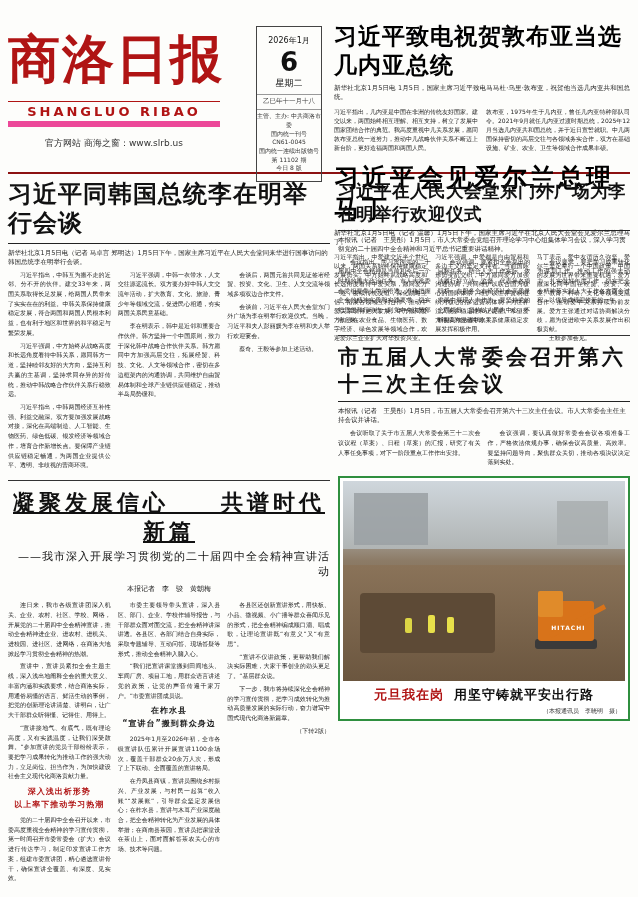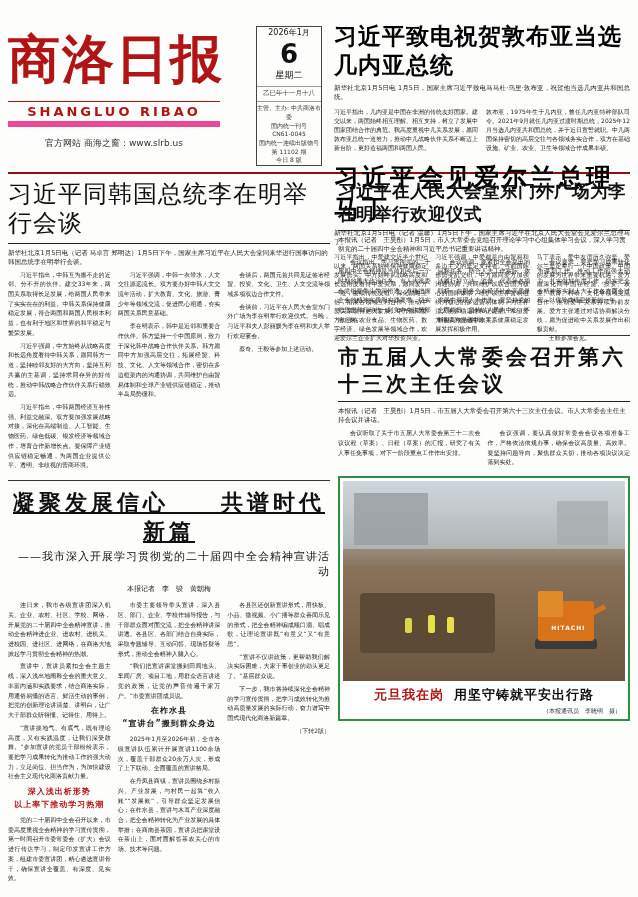--- a/index.html
+++ b/index.html
@@ -22,21 +22,21 @@
   }
   .logo-pinyin{
     margin-top:14px;color:#b01414;font-size:13px;letter-spacing:3px;
     border-top:1px solid #b01414;border-bottom:6px solid #ec4899;
     padding:2px 0;text-align:center;width:212px;font-weight:bold;
   }
   .logo-site{margin-top:10px;font-size:9px;color:#333;text-align:center;width:212px;}
 
   .datebox{
     width:64px;flex:0 0 64px;border:1px solid #444;margin:4px 6px 0 0;
-    text-align:center;font-size:8px;line-height:1.5;padding:0 0;
+    text-align:center;font-size:8px;line-height:1.5;padding:8px 0;
   }
   .datebox .ymd{font-size:8px;}
   .datebox .day{font-size:26px;font-weight:bold;line-height:1;margin:2px 0;}
   .datebox .wd{font-size:9px;}
   .datebox .lunar{font-size:6.5px;color:#444;border-top:1px solid #999;margin-top:3px;padding-top:2px;}
   .datebox .meta{font-size:6px;color:#333;line-height:1.45;border-top:1px solid #999;margin-top:3px;padding-top:2px;}
 
   .head-right{flex:1;padding-left:6px;}
   .hr-title{
     font-family:"DejaVu Serif","Liberation Serif",serif;
@@ -47,21 +47,21 @@
   .hr-cols{display:flex;gap:8px;margin-top:4px;}
   .hr-cols .c{flex:1;font-size:6px;line-height:1.5;text-align:justify;color:#222;}
 
   
   .body{display:flex;gap:8px;margin-top:6px;height:722px;}
   .col-left{width:322px;flex:0 0 322px;}
   .col-right{flex:1;}
 
   .headline-1{
     font-family:"DejaVu Serif","Liberation Serif",serif;
-    font-weight:normal;font-size:24px;line-height:1.2;letter-spacing:1px;
+    font-weight:bold;font-size:24px;line-height:1.2;letter-spacing:1px;
     border-bottom:1px solid #222;padding-bottom:5px;
   }
   .dateline{font-size:6.5px;color:#222;margin:5px 0 3px;}
   .cols3{display:flex;gap:7px;}
   .cols2{display:flex;gap:7px;}
   .tcol{flex:1;font-size:6px;line-height:1.62;text-align:justify;color:#1a1a1a;}
   .tcol p{margin:0 0 3px;text-indent:12px;}
 
   .rule{border:0;border-top:1px solid #333;margin:7px 0;}
 

